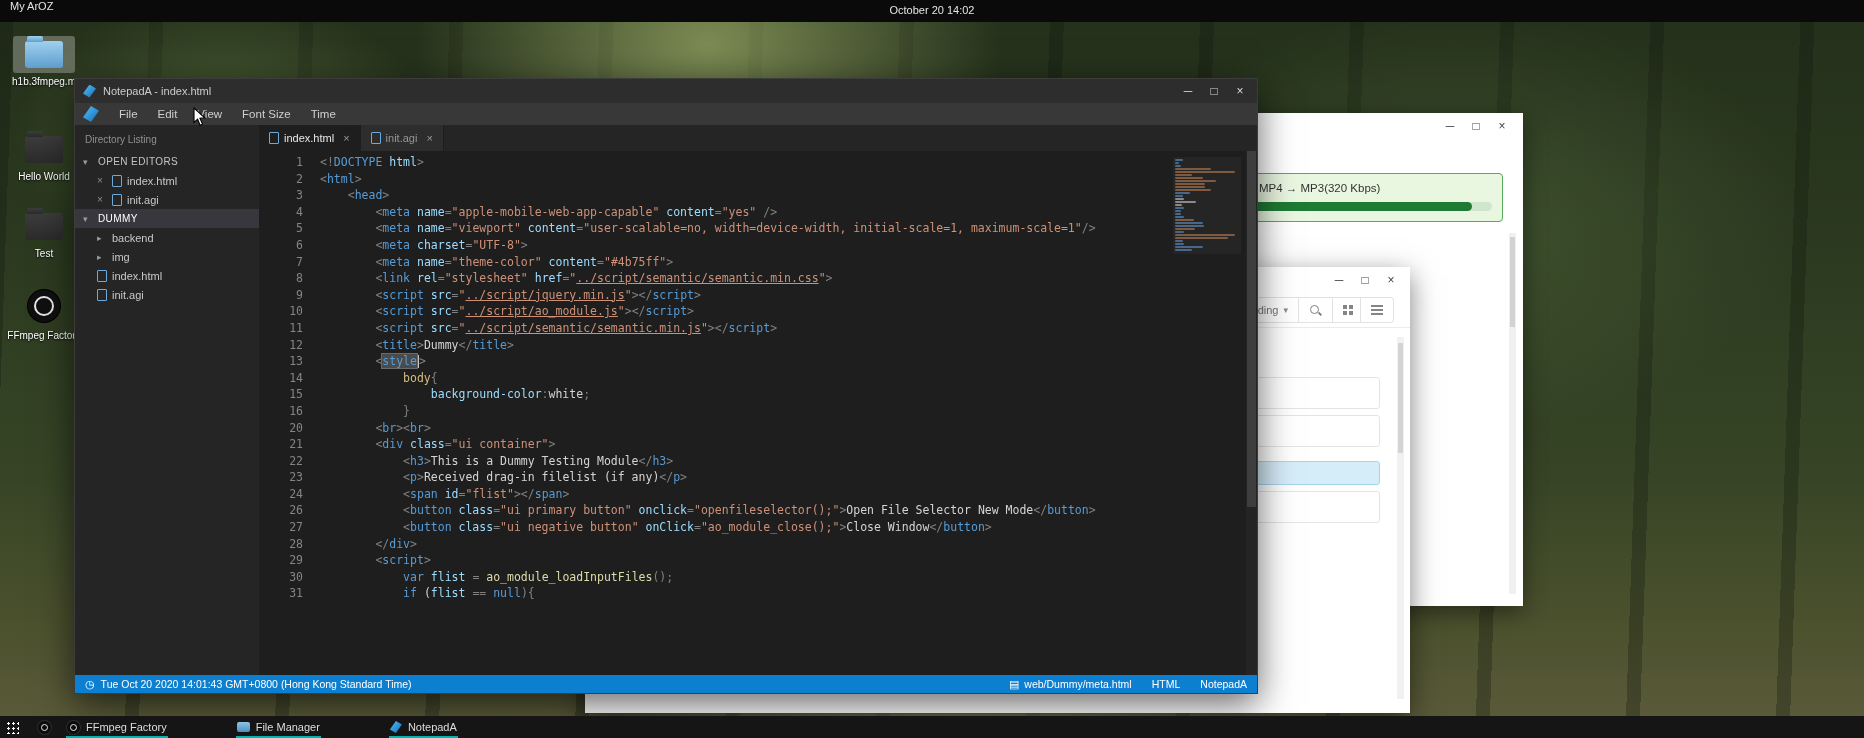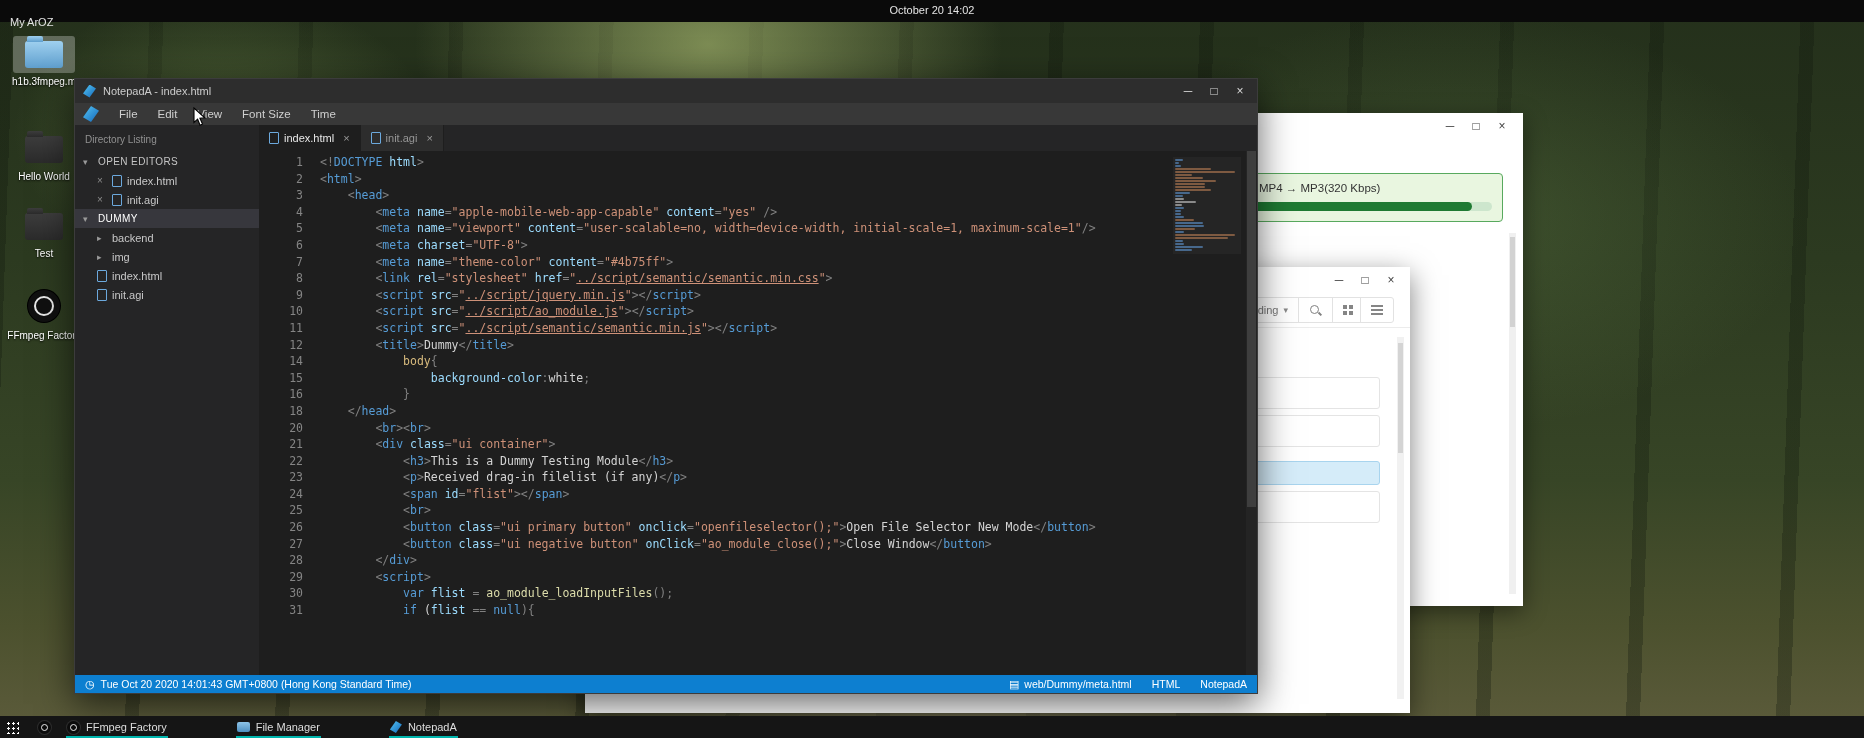--- a/index.html
+++ b/index.html
@@ -7,21 +7,21 @@
     background:
       radial-gradient(ellipse 420px 260px at 38% 6%, rgba(196,214,130,.55), transparent 70%),
       radial-gradient(ellipse 300px 200px at 12% 18%, rgba(150,180,100,.35), transparent 70%),
       radial-gradient(ellipse 500px 300px at 78% 30%, rgba(110,140,80,.30), transparent 70%),
       radial-gradient(ellipse 520px 200px at 52% 100%, rgba(205,195,150,.55), transparent 75%),
       repeating-linear-gradient(92deg, rgba(15,22,12,.30) 0 14px, rgba(0,0,0,0) 14px 150px),
       linear-gradient(180deg,#24301b 0%,#2c3a20 35%,#374526 65%,#4c512e 85%,#5d5c3c 100%);
   }
   
   .topbar{position:absolute;top:0;left:0;right:0;height:22px;background:#0a0a0a;color:#e4e4e4;font-size:11px;z-index:5;}
-  .topbar .tb-left{position:absolute;left:10px;top:16px;}
+  .topbar .tb-left{position:absolute;left:10px;top:0;}
   .topbar .tb-clock{position:absolute;left:0;right:0;top:4px;text-align:center;}
   
   .dicon{position:absolute;left:6px;width:76px;text-align:center;cursor:default;z-index:1;}
   .dicon .icw{display:inline-block;padding:5px 12px;border-radius:3px;}
   .dicon.sel .icw{background:rgba(255,255,255,.28);}
   .fold{display:inline-block;width:38px;height:27px;background:linear-gradient(180deg,#3d3d3d,#2b2b2b);border-radius:3px;position:relative;vertical-align:bottom;}
   .fold::before{content:'';position:absolute;top:-5px;left:2px;width:16px;height:6px;background:inherit;border-radius:2px 2px 0 0;}
   .fold.blue{background:linear-gradient(180deg,#9fd0ef,#5f9fce);}
   .disc{display:inline-block;width:32px;height:32px;border-radius:50%;background:#101010;position:relative;vertical-align:bottom;box-shadow:0 0 0 1px #000;}
   .disc::after{content:'';position:absolute;left:6px;top:6px;width:16px;height:16px;border:2px solid #e8e8e8;border-radius:50%;}
@@ -259,30 +259,29 @@
             <div class="code-line"><span class="ln">3</span><span class="lt"><span style="color: rgb(212, 212, 212);">    </span><span style="color: rgb(128, 128, 128);">&lt;</span><span style="color: rgb(86, 156, 214);">head</span><span style="color: rgb(128, 128, 128);">&gt;</span></span></div>
             <div class="code-line"><span class="ln">4</span><span class="lt"><span style="color: rgb(212, 212, 212);">        </span><span style="color: rgb(128, 128, 128);">&lt;</span><span style="color: rgb(86, 156, 214);">meta</span><span style="color: rgb(212, 212, 212);"> </span><span style="color: rgb(156, 220, 254);">name</span><span style="color: rgb(128, 128, 128);">=</span><span style="color: rgb(206, 145, 120);">"apple-mobile-web-app-capable"</span><span style="color: rgb(212, 212, 212);"> </span><span style="color: rgb(156, 220, 254);">content</span><span style="color: rgb(128, 128, 128);">=</span><span style="color: rgb(206, 145, 120);">"yes"</span><span style="color: rgb(212, 212, 212);"> </span><span style="color: rgb(128, 128, 128);">/&gt;</span></span></div>
             <div class="code-line"><span class="ln">5</span><span class="lt"><span style="color: rgb(212, 212, 212);">        </span><span style="color: rgb(128, 128, 128);">&lt;</span><span style="color: rgb(86, 156, 214);">meta</span><span style="color: rgb(212, 212, 212);"> </span><span style="color: rgb(156, 220, 254);">name</span><span style="color: rgb(128, 128, 128);">=</span><span style="color: rgb(206, 145, 120);">"viewport"</span><span style="color: rgb(212, 212, 212);"> </span><span style="color: rgb(156, 220, 254);">content</span><span style="color: rgb(128, 128, 128);">=</span><span style="color: rgb(206, 145, 120);">"user-scalable=no, width=device-width, initial-scale=1, maximum-scale=1"</span><span style="color: rgb(128, 128, 128);">/&gt;</span></span></div>
             <div class="code-line"><span class="ln">6</span><span class="lt"><span style="color: rgb(212, 212, 212);">        </span><span style="color: rgb(128, 128, 128);">&lt;</span><span style="color: rgb(86, 156, 214);">meta</span><span style="color: rgb(212, 212, 212);"> </span><span style="color: rgb(156, 220, 254);">charset</span><span style="color: rgb(128, 128, 128);">=</span><span style="color: rgb(206, 145, 120);">"UTF-8"</span><span style="color: rgb(128, 128, 128);">&gt;</span></span></div>
             <div class="code-line"><span class="ln">7</span><span class="lt"><span style="color: rgb(212, 212, 212);">        </span><span style="color: rgb(128, 128, 128);">&lt;</span><span style="color: rgb(86, 156, 214);">meta</span><span style="color: rgb(212, 212, 212);"> </span><span style="color: rgb(156, 220, 254);">name</span><span style="color: rgb(128, 128, 128);">=</span><span style="color: rgb(206, 145, 120);">"theme-color"</span><span style="color: rgb(212, 212, 212);"> </span><span style="color: rgb(156, 220, 254);">content</span><span style="color: rgb(128, 128, 128);">=</span><span style="color: rgb(206, 145, 120);">"#4b75ff"</span><span style="color: rgb(128, 128, 128);">&gt;</span></span></div>
             <div class="code-line"><span class="ln">8</span><span class="lt"><span style="color: rgb(212, 212, 212);">        </span><span style="color: rgb(128, 128, 128);">&lt;</span><span style="color: rgb(86, 156, 214);">link</span><span style="color: rgb(212, 212, 212);"> </span><span style="color: rgb(156, 220, 254);">rel</span><span style="color: rgb(128, 128, 128);">=</span><span style="color: rgb(206, 145, 120);">"stylesheet"</span><span style="color: rgb(212, 212, 212);"> </span><span style="color: rgb(156, 220, 254);">href</span><span style="color: rgb(128, 128, 128);">=</span><span style="color: rgb(206, 145, 120);">"</span><span style="color: rgb(206, 145, 120); text-decoration: underline;">../script/semantic/semantic.min.css</span><span style="color: rgb(206, 145, 120);">"</span><span style="color: rgb(128, 128, 128);">&gt;</span></span></div>
             <div class="code-line"><span class="ln">9</span><span class="lt"><span style="color: rgb(212, 212, 212);">        </span><span style="color: rgb(128, 128, 128);">&lt;</span><span style="color: rgb(86, 156, 214);">script</span><span style="color: rgb(212, 212, 212);"> </span><span style="color: rgb(156, 220, 254);">src</span><span style="color: rgb(128, 128, 128);">=</span><span style="color: rgb(206, 145, 120);">"</span><span style="color: rgb(206, 145, 120); text-decoration: underline;">../script/jquery.min.js</span><span style="color: rgb(206, 145, 120);">"</span><span style="color: rgb(128, 128, 128);">&gt;&lt;/</span><span style="color: rgb(86, 156, 214);">script</span><span style="color: rgb(128, 128, 128);">&gt;</span></span></div>
             <div class="code-line"><span class="ln">10</span><span class="lt"><span style="color: rgb(212, 212, 212);">        </span><span style="color: rgb(128, 128, 128);">&lt;</span><span style="color: rgb(86, 156, 214);">script</span><span style="color: rgb(212, 212, 212);"> </span><span style="color: rgb(156, 220, 254);">src</span><span style="color: rgb(128, 128, 128);">=</span><span style="color: rgb(206, 145, 120);">"</span><span style="color: rgb(206, 145, 120); text-decoration: underline;">../script/ao_module.js</span><span style="color: rgb(206, 145, 120);">"</span><span style="color: rgb(128, 128, 128);">&gt;&lt;/</span><span style="color: rgb(86, 156, 214);">script</span><span style="color: rgb(128, 128, 128);">&gt;</span></span></div>
             <div class="code-line"><span class="ln">11</span><span class="lt"><span style="color: rgb(212, 212, 212);">        </span><span style="color: rgb(128, 128, 128);">&lt;</span><span style="color: rgb(86, 156, 214);">script</span><span style="color: rgb(212, 212, 212);"> </span><span style="color: rgb(156, 220, 254);">src</span><span style="color: rgb(128, 128, 128);">=</span><span style="color: rgb(206, 145, 120);">"</span><span style="color: rgb(206, 145, 120); text-decoration: underline;">../script/semantic/semantic.min.js</span><span style="color: rgb(206, 145, 120);">"</span><span style="color: rgb(128, 128, 128);">&gt;&lt;/</span><span style="color: rgb(86, 156, 214);">script</span><span style="color: rgb(128, 128, 128);">&gt;</span></span></div>
             <div class="code-line"><span class="ln">12</span><span class="lt"><span style="color: rgb(212, 212, 212);">        </span><span style="color: rgb(128, 128, 128);">&lt;</span><span style="color: rgb(86, 156, 214);">title</span><span style="color: rgb(128, 128, 128);">&gt;</span><span style="color: rgb(212, 212, 212);">Dummy</span><span style="color: rgb(128, 128, 128);">&lt;/</span><span style="color: rgb(86, 156, 214);">title</span><span style="color: rgb(128, 128, 128);">&gt;</span></span></div>
+            <div class="code-line"><span class="ln">13</span><span class="lt"><span style="color: rgb(212, 212, 212);">        </span><span style="color: rgb(128, 128, 128);">&lt;</span><span style="color: rgb(86, 156, 214); background: rgb(75, 75, 75); outline: rgb(106, 106, 106) solid 1px;">style</span><span class="caret"></span><span style="color: rgb(128, 128, 128);">&gt;</span></span></div>
             <div class="code-line"><span class="ln">14</span><span class="lt"><span style="color: rgb(212, 212, 212);">            </span><span style="color: rgb(215, 186, 125);">body</span><span style="color: rgb(128, 128, 128);">{</span></span></div>
             <div class="code-line"><span class="ln">15</span><span class="lt"><span style="color: rgb(212, 212, 212);">                </span><span style="color: rgb(156, 220, 254);">background-color</span><span style="color: rgb(128, 128, 128);">:</span><span style="color: rgb(212, 212, 212);">white</span><span style="color: rgb(128, 128, 128);">;</span></span></div>
             <div class="code-line"><span class="ln">16</span><span class="lt"><span style="color: rgb(212, 212, 212);">            </span><span style="color: rgb(128, 128, 128);">}</span></span></div>
-            <div class="code-line"><span class="ln">18</span><span class="lt"><span style="color: rgb(212, 212, 212);">    </span><span style="color: rgb(128, 128, 128);">&lt;/</span><span style="color: rgb(86, 156, 214);">head</span><span style="color: rgb(128, 128, 128);">&gt;</span></span></div>
             <div class="code-line"><span class="ln">20</span><span class="lt"><span style="color: rgb(212, 212, 212);">        </span><span style="color: rgb(128, 128, 128);">&lt;</span><span style="color: rgb(86, 156, 214);">br</span><span style="color: rgb(128, 128, 128);">&gt;&lt;</span><span style="color: rgb(86, 156, 214);">br</span><span style="color: rgb(128, 128, 128);">&gt;</span></span></div>
             <div class="code-line"><span class="ln">21</span><span class="lt"><span style="color: rgb(212, 212, 212);">        </span><span style="color: rgb(128, 128, 128);">&lt;</span><span style="color: rgb(86, 156, 214);">div</span><span style="color: rgb(212, 212, 212);"> </span><span style="color: rgb(156, 220, 254);">class</span><span style="color: rgb(128, 128, 128);">=</span><span style="color: rgb(206, 145, 120);">"ui container"</span><span style="color: rgb(128, 128, 128);">&gt;</span></span></div>
             <div class="code-line"><span class="ln">22</span><span class="lt"><span style="color: rgb(212, 212, 212);">            </span><span style="color: rgb(128, 128, 128);">&lt;</span><span style="color: rgb(86, 156, 214);">h3</span><span style="color: rgb(128, 128, 128);">&gt;</span><span style="color: rgb(212, 212, 212);">This is a Dummy Testing Module</span><span style="color: rgb(128, 128, 128);">&lt;/</span><span style="color: rgb(86, 156, 214);">h3</span><span style="color: rgb(128, 128, 128);">&gt;</span></span></div>
             <div class="code-line"><span class="ln">23</span><span class="lt"><span style="color: rgb(212, 212, 212);">            </span><span style="color: rgb(128, 128, 128);">&lt;</span><span style="color: rgb(86, 156, 214);">p</span><span style="color: rgb(128, 128, 128);">&gt;</span><span style="color: rgb(212, 212, 212);">Received drag-in filelist (if any)</span><span style="color: rgb(128, 128, 128);">&lt;/</span><span style="color: rgb(86, 156, 214);">p</span><span style="color: rgb(128, 128, 128);">&gt;</span></span></div>
             <div class="code-line"><span class="ln">24</span><span class="lt"><span style="color: rgb(212, 212, 212);">            </span><span style="color: rgb(128, 128, 128);">&lt;</span><span style="color: rgb(86, 156, 214);">span</span><span style="color: rgb(212, 212, 212);"> </span><span style="color: rgb(156, 220, 254);">id</span><span style="color: rgb(128, 128, 128);">=</span><span style="color: rgb(206, 145, 120);">"flist"</span><span style="color: rgb(128, 128, 128);">&gt;&lt;/</span><span style="color: rgb(86, 156, 214);">span</span><span style="color: rgb(128, 128, 128);">&gt;</span></span></div>
-            <div class="code-line"><span class="ln">25</span><span class="lt"><span style="color: rgb(212, 212, 212);">            </span><span style="color: rgb(128, 128, 128);">&lt;</span><span style="color: rgb(86, 156, 214);">br</span><span style="color: rgb(128, 128, 128);">&gt;</span></span></div>
             <div class="code-line"><span class="ln">26</span><span class="lt"><span style="color: rgb(212, 212, 212);">            </span><span style="color: rgb(128, 128, 128);">&lt;</span><span style="color: rgb(86, 156, 214);">button</span><span style="color: rgb(212, 212, 212);"> </span><span style="color: rgb(156, 220, 254);">class</span><span style="color: rgb(128, 128, 128);">=</span><span style="color: rgb(206, 145, 120);">"ui primary button"</span><span style="color: rgb(212, 212, 212);"> </span><span style="color: rgb(156, 220, 254);">onclick</span><span style="color: rgb(128, 128, 128);">=</span><span style="color: rgb(206, 145, 120);">"openfileselector();"</span><span style="color: rgb(128, 128, 128);">&gt;</span><span style="color: rgb(212, 212, 212);">Open File Selector New Mode</span><span style="color: rgb(128, 128, 128);">&lt;/</span><span style="color: rgb(86, 156, 214);">button</span><span style="color: rgb(128, 128, 128);">&gt;</span></span></div>
             <div class="code-line"><span class="ln">27</span><span class="lt"><span style="color: rgb(212, 212, 212);">            </span><span style="color: rgb(128, 128, 128);">&lt;</span><span style="color: rgb(86, 156, 214);">button</span><span style="color: rgb(212, 212, 212);"> </span><span style="color: rgb(156, 220, 254);">class</span><span style="color: rgb(128, 128, 128);">=</span><span style="color: rgb(206, 145, 120);">"ui negative button"</span><span style="color: rgb(212, 212, 212);"> </span><span style="color: rgb(156, 220, 254);">onClick</span><span style="color: rgb(128, 128, 128);">=</span><span style="color: rgb(206, 145, 120);">"ao_module_close();"</span><span style="color: rgb(128, 128, 128);">&gt;</span><span style="color: rgb(212, 212, 212);">Close Window</span><span style="color: rgb(128, 128, 128);">&lt;/</span><span style="color: rgb(86, 156, 214);">button</span><span style="color: rgb(128, 128, 128);">&gt;</span></span></div>
             <div class="code-line"><span class="ln">28</span><span class="lt"><span style="color: rgb(212, 212, 212);">        </span><span style="color: rgb(128, 128, 128);">&lt;/</span><span style="color: rgb(86, 156, 214);">div</span><span style="color: rgb(128, 128, 128);">&gt;</span></span></div>
             <div class="code-line"><span class="ln">29</span><span class="lt"><span style="color: rgb(212, 212, 212);">        </span><span style="color: rgb(128, 128, 128);">&lt;</span><span style="color: rgb(86, 156, 214);">script</span><span style="color: rgb(128, 128, 128);">&gt;</span></span></div>
             <div class="code-line"><span class="ln">30</span><span class="lt"><span style="color: rgb(212, 212, 212);">            </span><span style="color: rgb(86, 156, 214);">var</span><span style="color: rgb(212, 212, 212);"> </span><span style="color: rgb(156, 220, 254);">flist</span><span style="color: rgb(212, 212, 212);"> </span><span style="color: rgb(128, 128, 128);">=</span><span style="color: rgb(212, 212, 212);"> </span><span style="color: rgb(220, 220, 170);">ao_module_loadInputFiles</span><span style="color: rgb(128, 128, 128);">();</span></span></div>
             <div class="code-line"><span class="ln">31</span><span class="lt"><span style="color: rgb(212, 212, 212);">            </span><span style="color: rgb(86, 156, 214);">if</span><span style="color: rgb(212, 212, 212);"> (</span><span style="color: rgb(156, 220, 254);">flist</span><span style="color: rgb(212, 212, 212);"> </span><span style="color: rgb(128, 128, 128);">==</span><span style="color: rgb(212, 212, 212);"> </span><span style="color: rgb(86, 156, 214);">null</span><span style="color: rgb(128, 128, 128);">){</span></span></div>
           </div>
         <div class="np-minimap" id="minimap">
             <div class="mm-bar" style="width: 8.25px; background: rgb(71, 104, 140);"></div>
             <div class="mm-bar" style="width: 4px; background: rgb(71, 104, 140);"></div>

